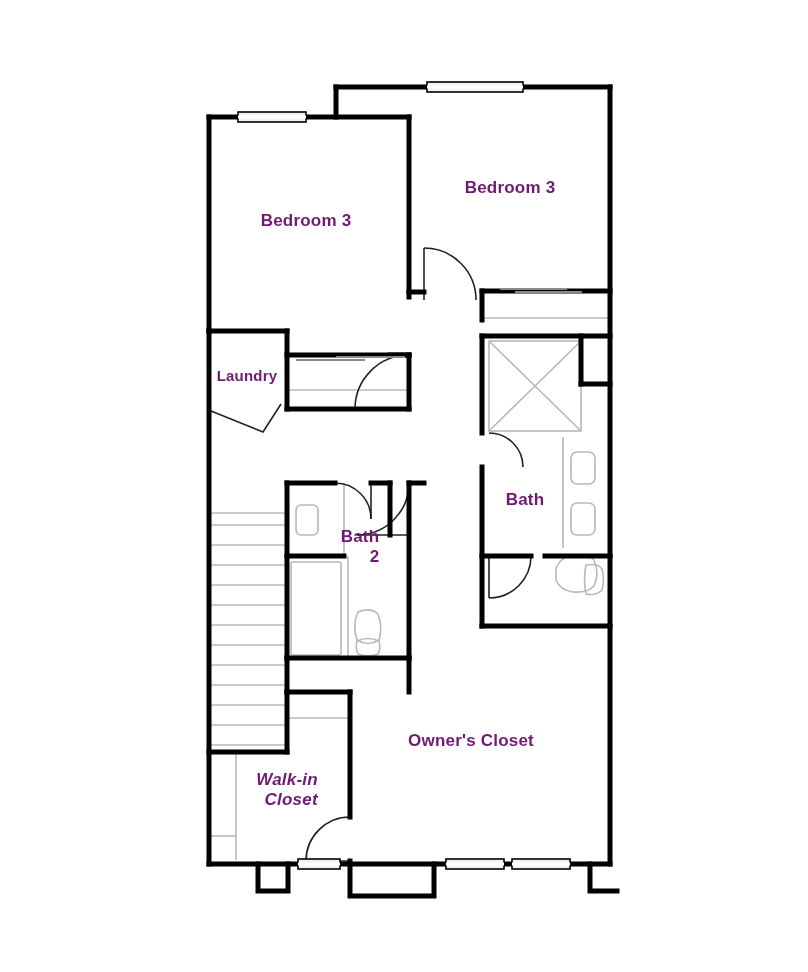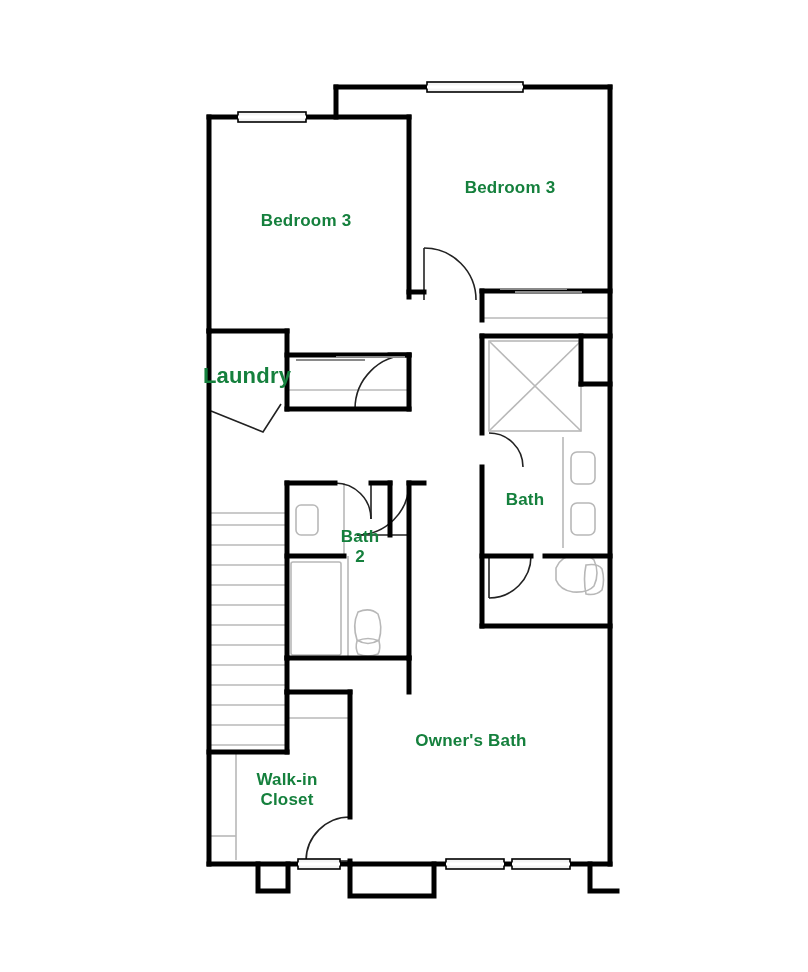--- a/index.html
+++ b/index.html
@@ -24,35 +24,35 @@
     left: 0;
     top: 0;
     width: 808px;
     height: 972px;
     display: block;
   }
   .room-label {
     position: absolute;
     font-family: "Liberation Sans", sans-serif;
     font-weight: bold;
-    color: #15803d;
+    color: #701a75;
     white-space: pre;
-    text-align: center;
+    text-align: right;
     line-height: 1.15;
     letter-spacing: 0.2px;
     transform: translate(-50%, -50%);
     pointer-events: none;
   }
   .lbl-bedroom2 { font-size: 17px; }
   .lbl-bedroom3 { font-size: 17px; }
-  .lbl-laundry  { font-size: 22px; }
+  .lbl-laundry  { font-size: 15px; }
   .lbl-bath2    { font-size: 17px; }
   .lbl-bath     { font-size: 17px; }
   .lbl-owner    { font-size: 17px; }
-  .lbl-closet   { font-size: 17px; }
+  .lbl-closet   { font-size: 17px; font-style: italic; }
 </style>
 </head>
 <body>
 
 <div id="floorplan-root">
 
   <svg id="plan-svg" viewBox="0 0 808 972">
 
     <g fill="none" stroke="#b8b8b8" stroke-width="1.6">
 
@@ -269,18 +269,18 @@
 
   <div class="room-label lbl-bedroom3" style="left:510px; top:188px;">Bedroom 3</div>
 
   <div class="room-label lbl-laundry" style="left:247px; top:376px;">Laundry</div>
 
   <div class="room-label lbl-bath2" style="left:360px; top:547px;">Bath
 2</div>
 
   <div class="room-label lbl-bath" style="left:525px; top:500px;">Bath</div>
 
-  <div class="room-label lbl-owner" style="left:471px; top:741px;">Owner's Bath</div>
+  <div class="room-label lbl-owner" style="left:471px; top:741px;">Owner's Closet</div>
 
   <div class="room-label lbl-closet" style="left:287px; top:790px;">Walk-in
 Closet</div>
 
 </div>
 
 </body></html>

